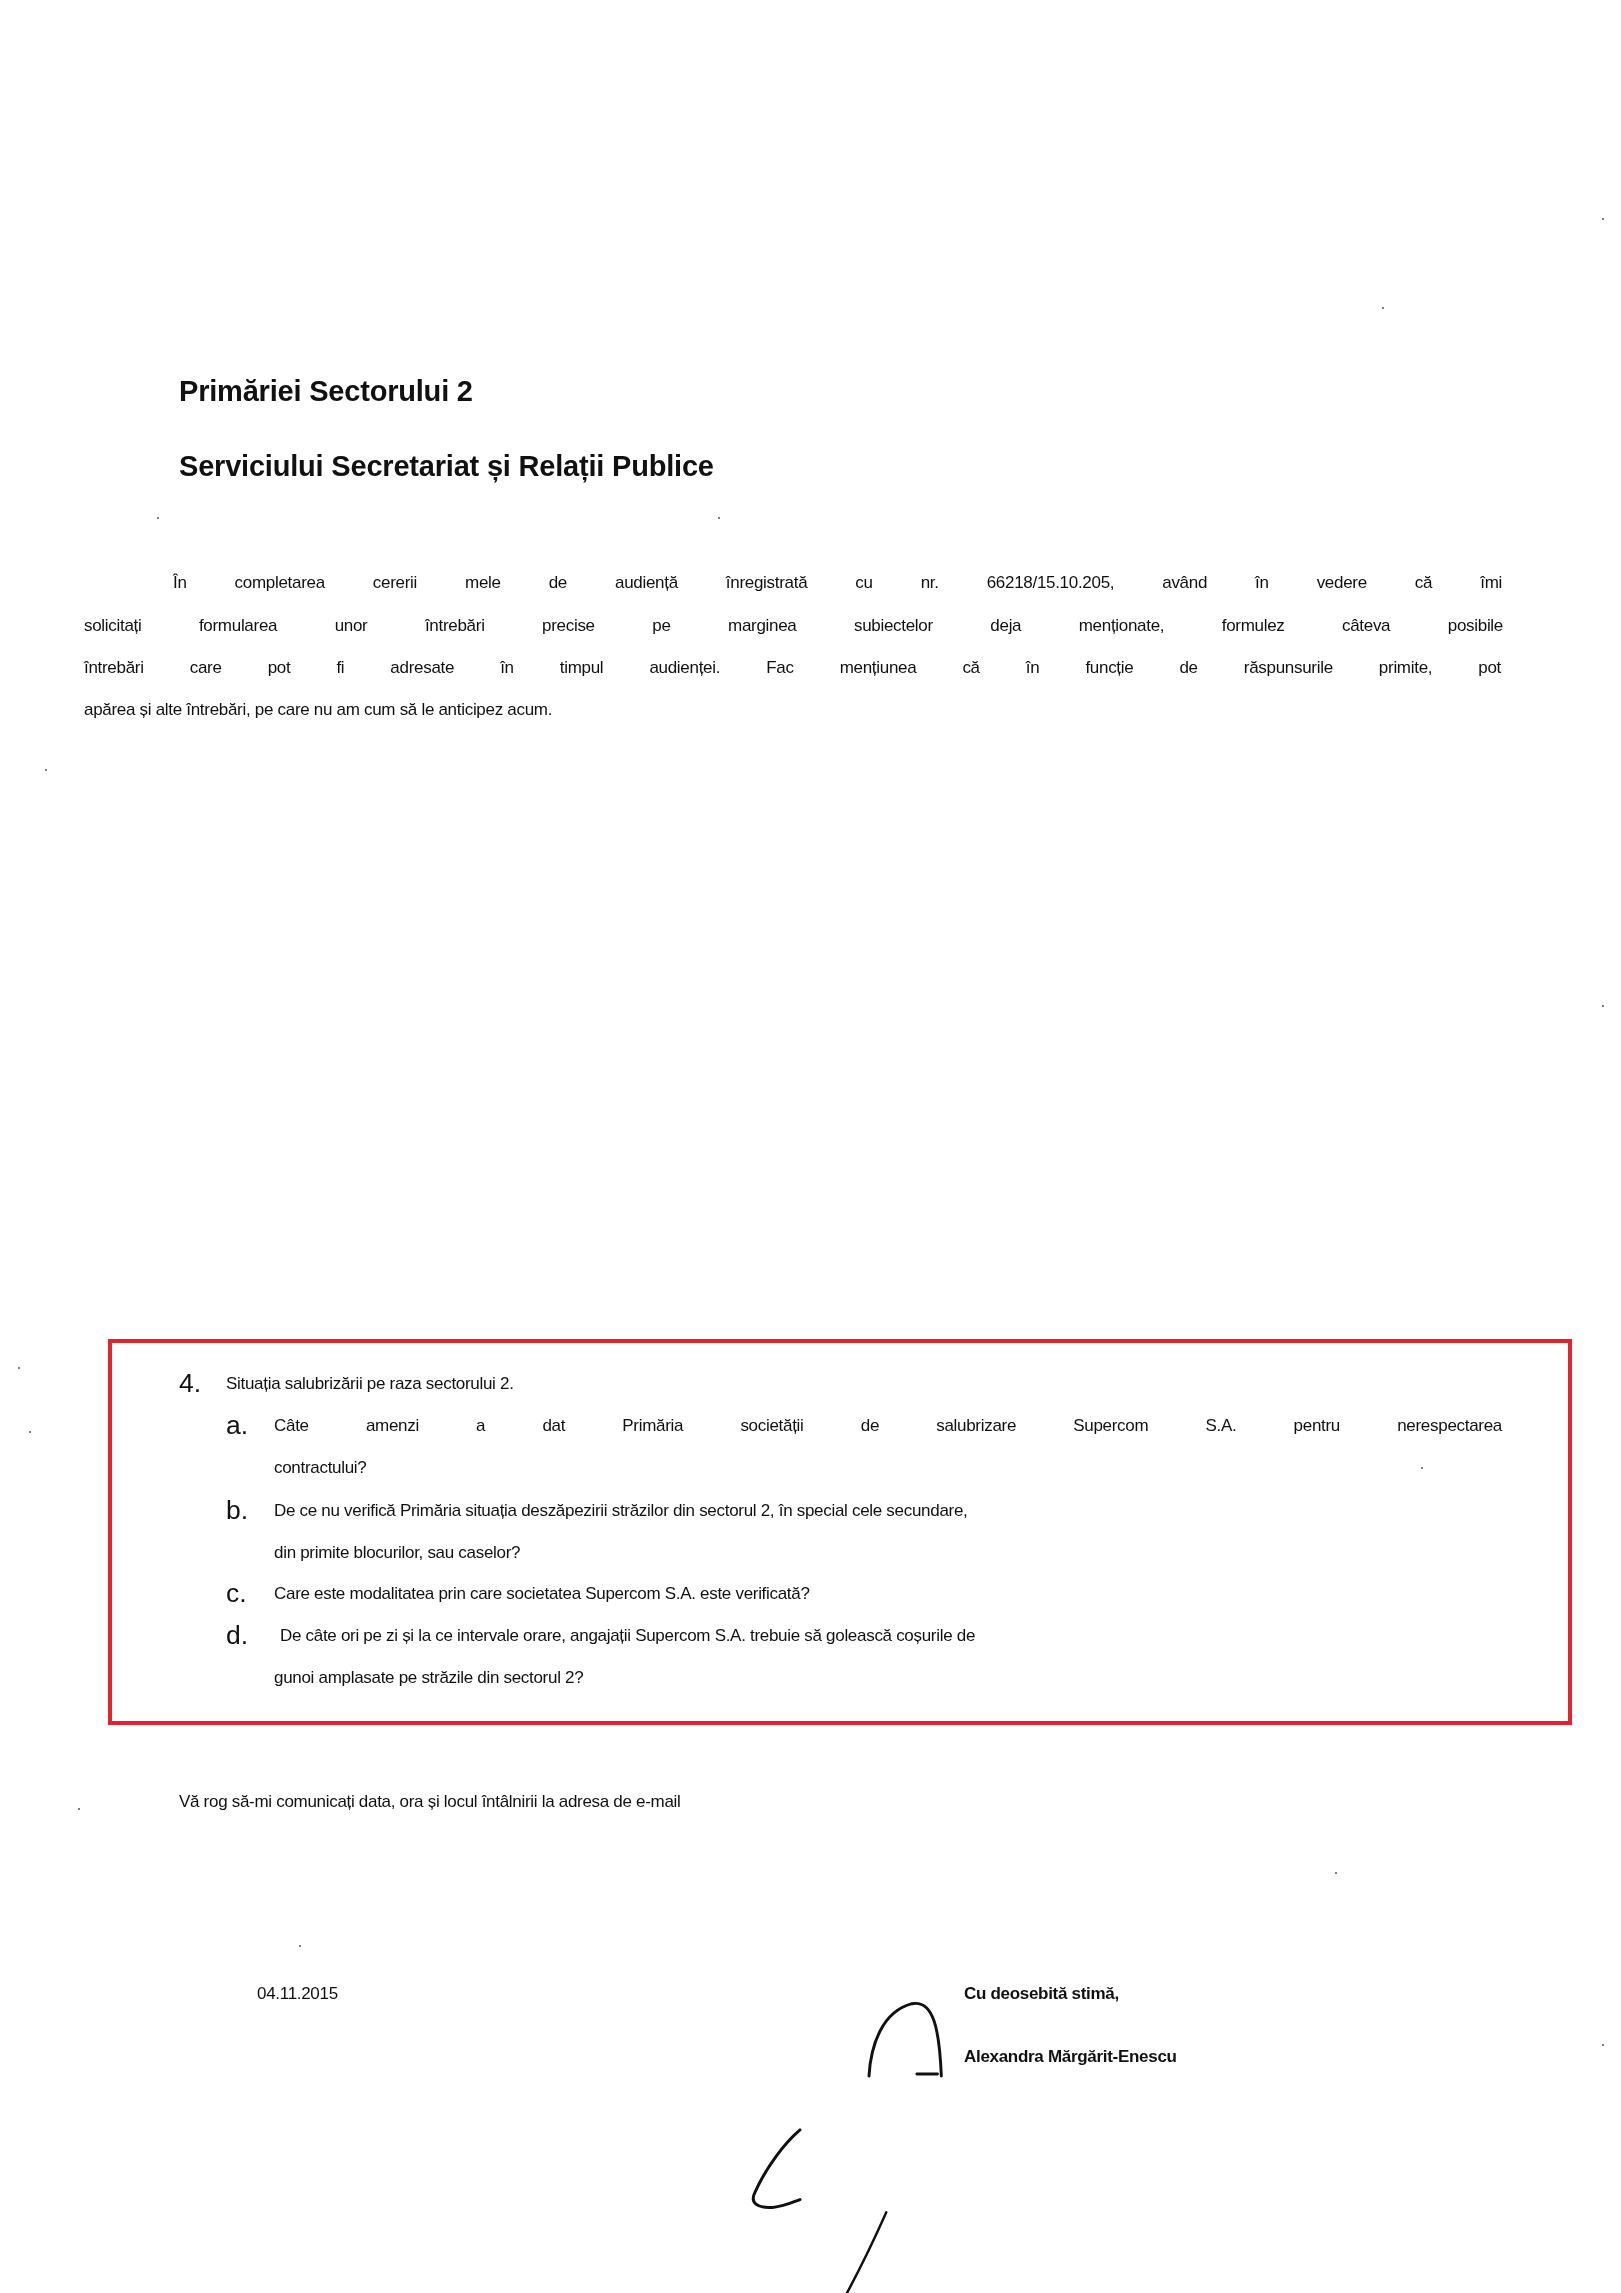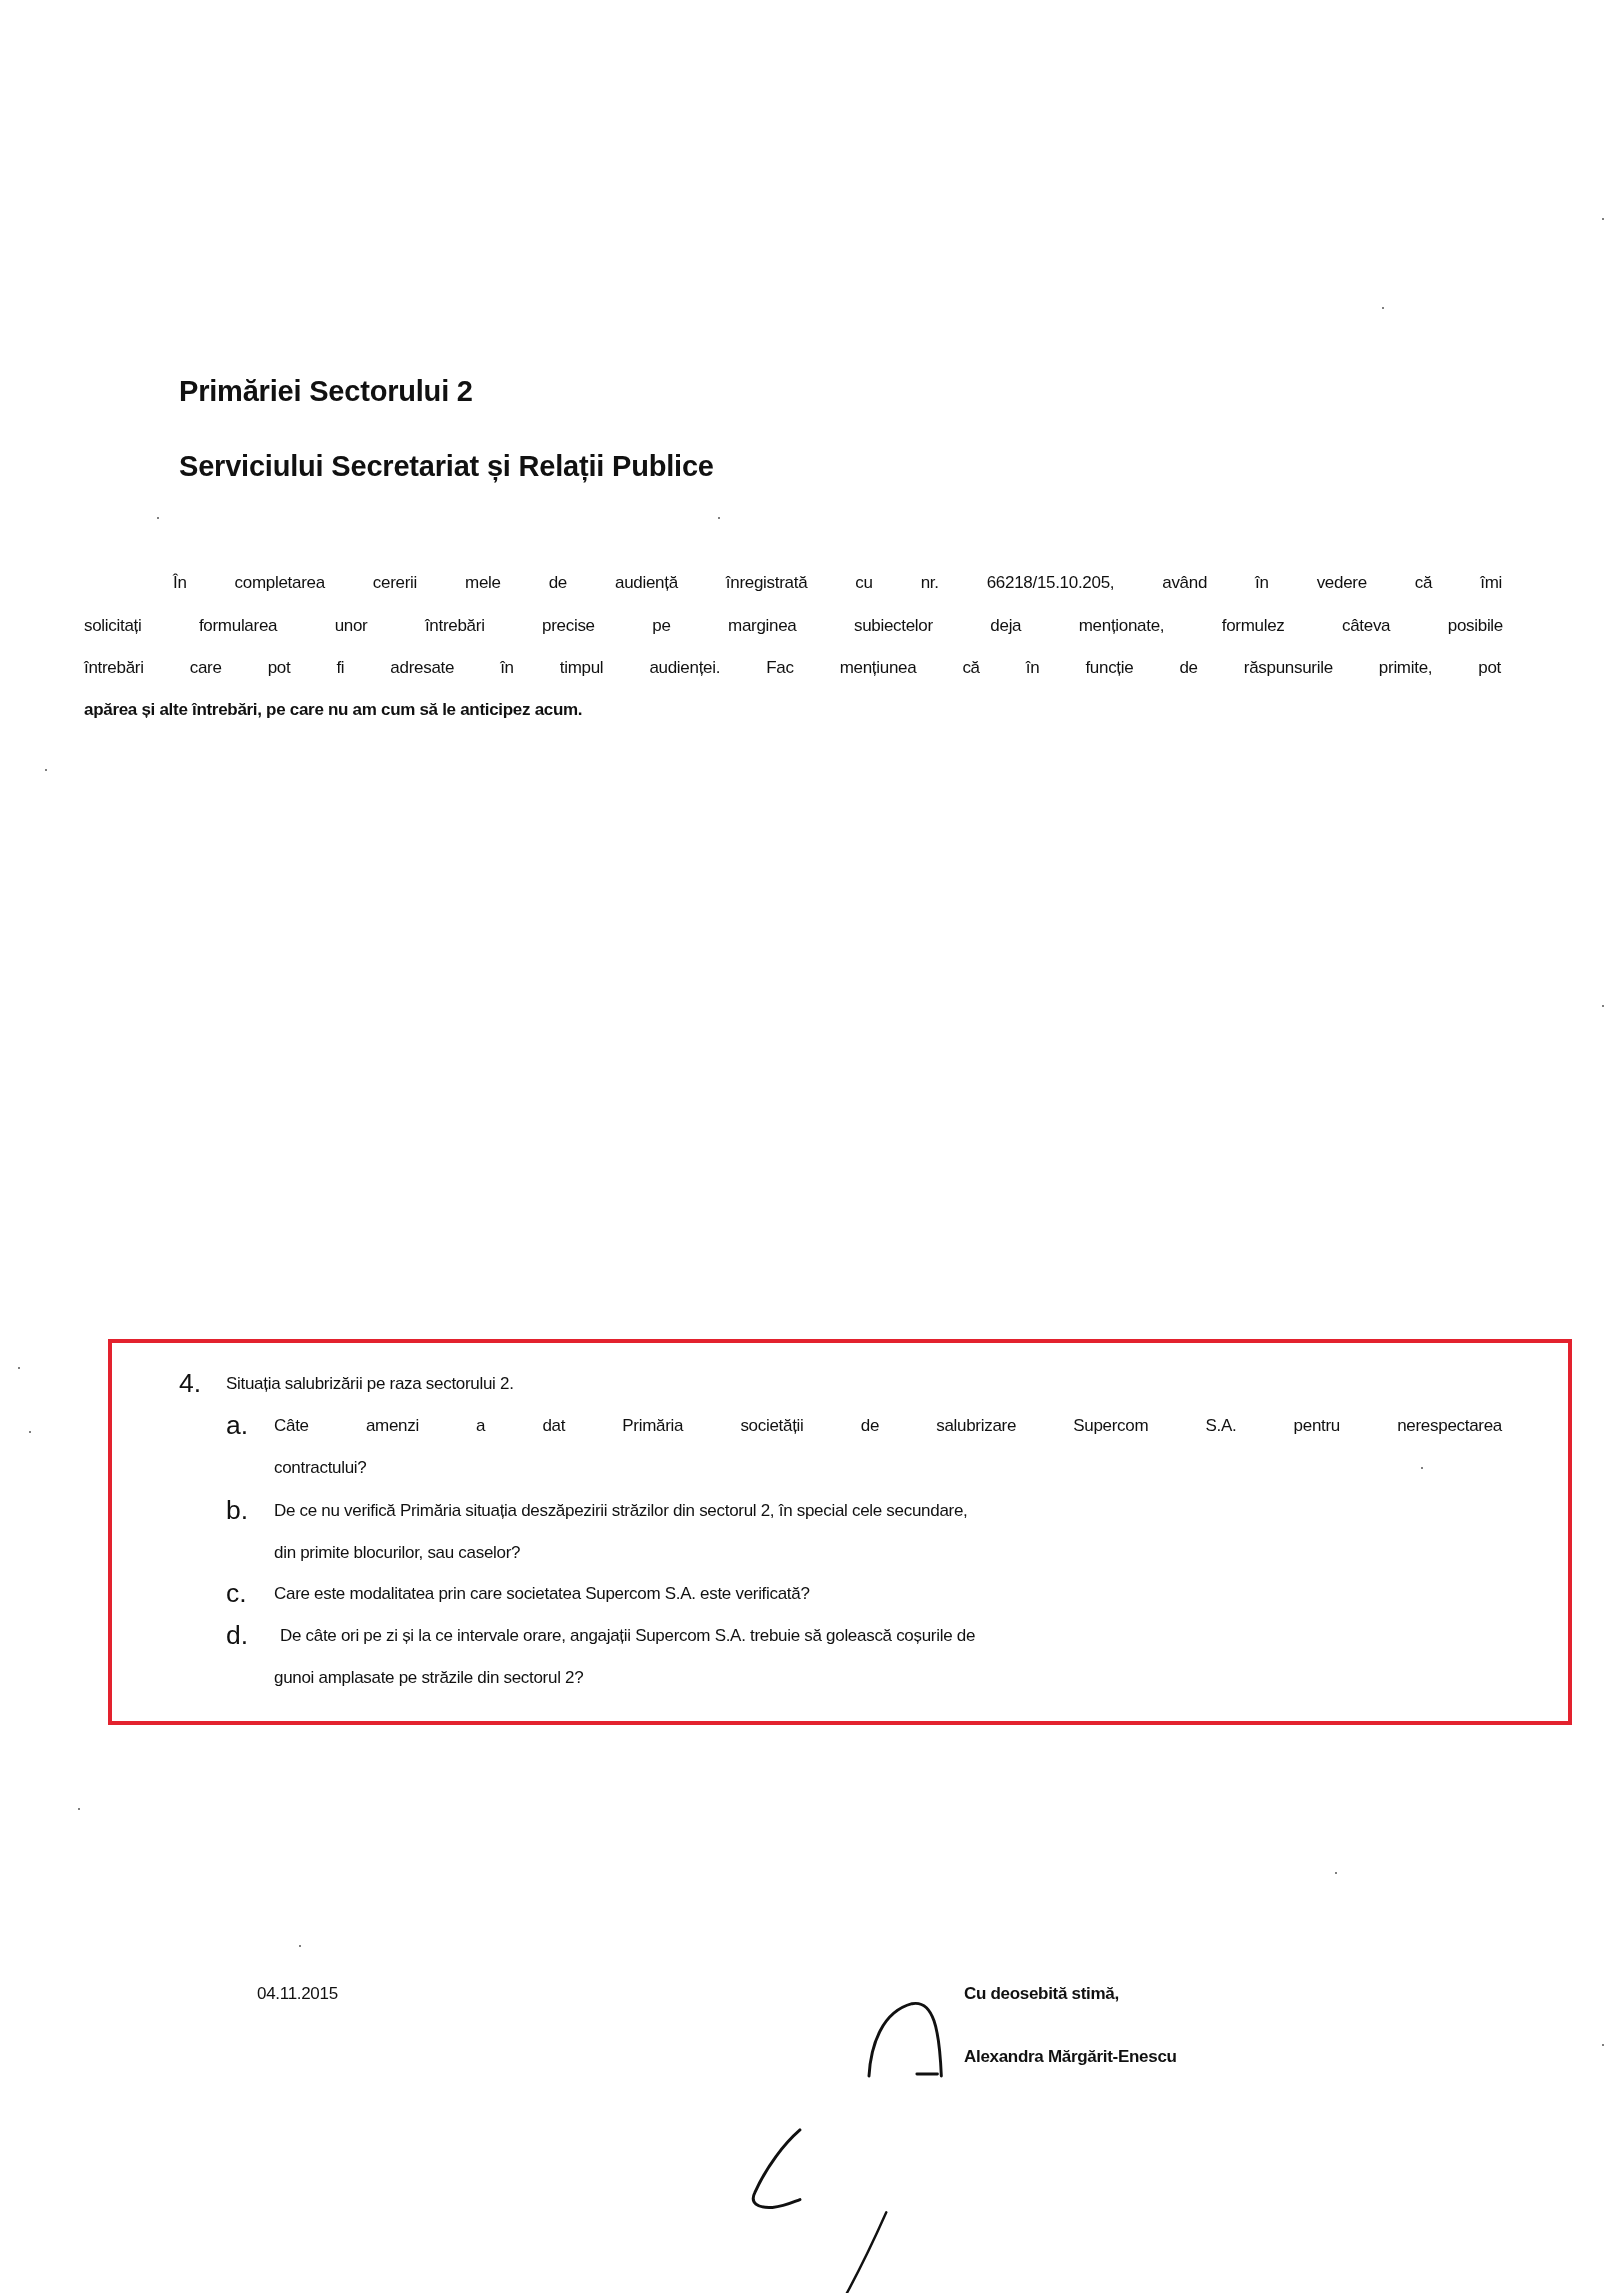--- a/index.html
+++ b/index.html
@@ -75,21 +75,21 @@
 
 <div class="page">
 
   <div class="line heading" style="left:179px; top:329px;">Primăriei Sectorului 2</div>
   <div class="line heading" style="left:179px; top:404px;">Serviciului Secretariat și Relații Publice</div>
 
   <div>
     <div class="line justify" style="left:173px; top:522px; width:1329px;">În completarea cererii mele de audiență înregistrată cu nr. 66218/15.10.205, având în vedere că îmi</div>
     <div class="line justify" style="left:84px; top:565px; width:1419px;">solicitați formularea unor întrebări precise pe marginea subiectelor deja menționate, formulez câteva posibile</div>
     <div class="line justify" style="left:84px; top:607px; width:1417px;">întrebări care pot fi adresate în timpul audienței. Fac mențiunea că în funcție de răspunsurile primite, pot</div>
-    <div class="line" style="left:84px; top:649px;font-weight:bold;">apărea și alte întrebări, pe care nu am cum să le anticipez acum.</div>
+    <div class="line" style="left:84px; top:649px;">apărea și alte întrebări, pe care nu am cum să le anticipez acum.</div>
   </div>
 
   <div class="red-box" style="border-color: rgb(227, 34, 46);"></div>
 
   <div>
     <span class="marker" style="left:179px; top:1323px;">4.</span>
     <div class="line" style="left:226px; top:1323px;">Situația salubrizării pe raza sectorului 2.</div>
 
     <div>
       <span class="marker" style="left:226px; top:1365px;">a.</span>
@@ -108,20 +108,21 @@
       <div class="line" style="left:274px; top:1533px;text-align:right;">Care este modalitatea prin care societatea Supercom S.A. este verificată?</div>
     </div>
 
     <div>
       <span class="marker" style="left:226px; top:1575px;">d.</span>
       <div class="line" style="left:280px; top:1575px;text-align:center;">De câte ori pe zi și la ce intervale orare, angajații Supercom S.A. trebuie să golească coșurile de</div>
       <div class="line" style="left:274px; top:1617px;">gunoi amplasate pe străzile din sectorul 2?</div>
     </div>
   </div>
 
+  <div class="line" style="left:179px; top:1741px;">Vă rog să-mi comunicați data, ora și locul întâlnirii la adresa de e-mail</div>
 
   <div class="line" style="left:257px; top:1933px;">04.11.2015</div>
 
   <div class="line closing" style="left:964px; top:1933px;">Cu deosebită stimă,</div>
   <div class="line closing" style="left:964px; top:1996px;">Alexandra Mărgărit-Enescu</div>
 
   <svg class="ink" style="left:863px; top:1946px;" width="98" height="88" viewBox="0 0 100 90">
     <path d="M6 88 C8 55, 20 22, 50 14 C72 10, 78 40, 80 88" fill="none" stroke="#111" stroke-width="3" stroke-linecap="round"></path>
     <path d="M55 86 L76 86" fill="none" stroke="#111" stroke-width="3" stroke-linecap="round"></path>
   </svg>

